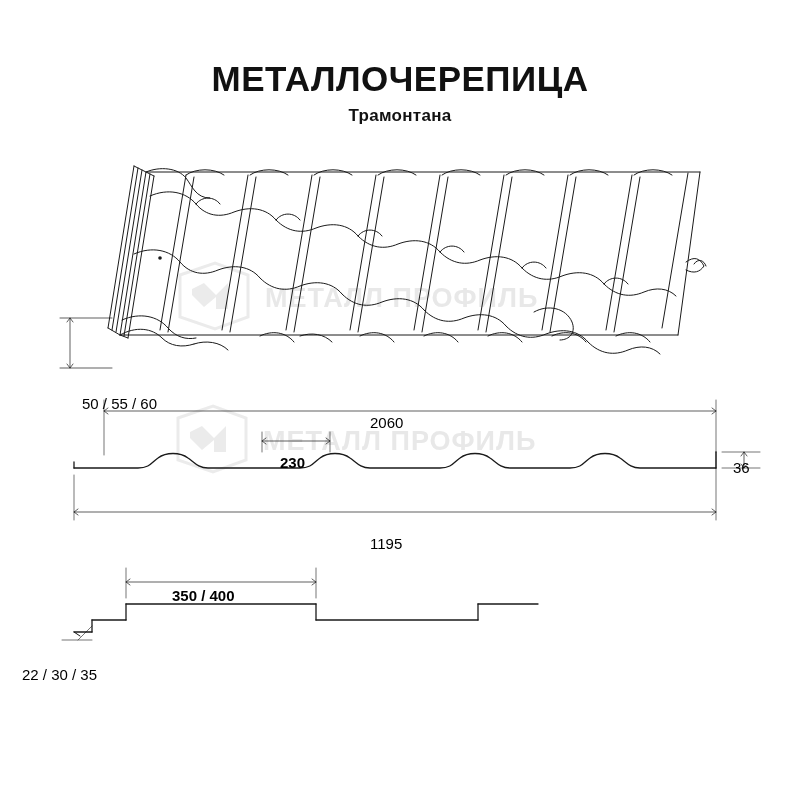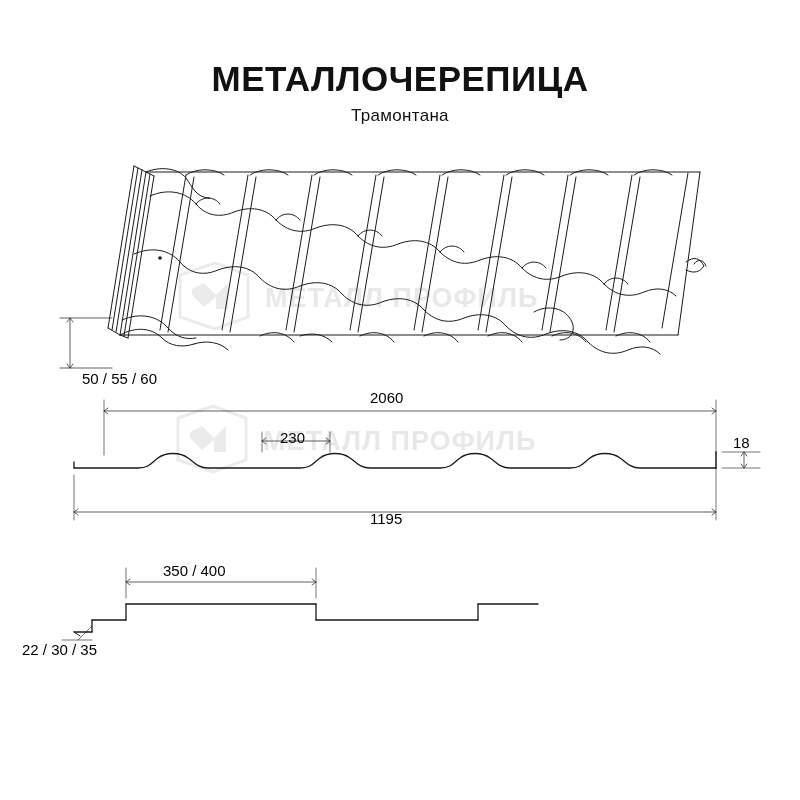--- a/index.html
+++ b/index.html
@@ -29,21 +29,21 @@
   }
   .title-main {
     font-size: 35px;
     font-weight: bold;
     letter-spacing: 0.5px;
     line-height: 1.1;
     color: #111111;
   }
   .title-sub {
     font-size: 17px;
-    font-weight: normal;
+    font-weight: bold;
     margin-top: 7px;
     color: #111111;
     letter-spacing: 0.3px;
   }
   .drawing {
     position: absolute;
     left: 0;
     top: 0;
     width: 800px;
     height: 800px;
@@ -73,20 +73,21 @@
     letter-spacing: 1px;
   }
   .label {
     position: absolute;
     font-size: 15px;
     color: #000000;
     white-space: nowrap;
   }
   .dim-num {
     font-size: 15px;
+    margin-top: 25px;
   }
   svg text {
     font-family: "Liberation Sans", sans-serif;
   }
 </style>
 </head>
 <body>
 
 <div class="page">
 
@@ -256,23 +257,23 @@
         <path d="M62 640 L92 640" stroke-width="0.6"></path>
       </g>
 
     </g>
   </svg>
 
   <div class="label dim-num" style="left:82px; top:370px;">50 / 55 / 60</div>
 
   <div class="label dim-num" style="left:370px; top:389px;">2060</div>
 
-  <div class="label dim-num" style="left:280px; top:429px;">230</div>
-
-  <div class="label dim-num" style="left:733px; top:434px;">18</div>
+  <div class="label dim-num" style="left:280px; top:429px;font-weight:bold;">230</div>
+
+  <div class="label dim-num" style="left:733px; top:434px;">36</div>
 
   <div class="label dim-num" style="left:370px; top:510px;">1195</div>
 
-  <div class="label dim-num" style="left:163px; top:562px;">350 / 400</div>
+  <div class="label dim-num" style="left:172px; top:562px;font-weight:bold;">350 / 400</div>
 
   <div class="label dim-num" style="left:22px; top:641px;">22 / 30 / 35</div>
 
 </div>
 
 </body></html>

